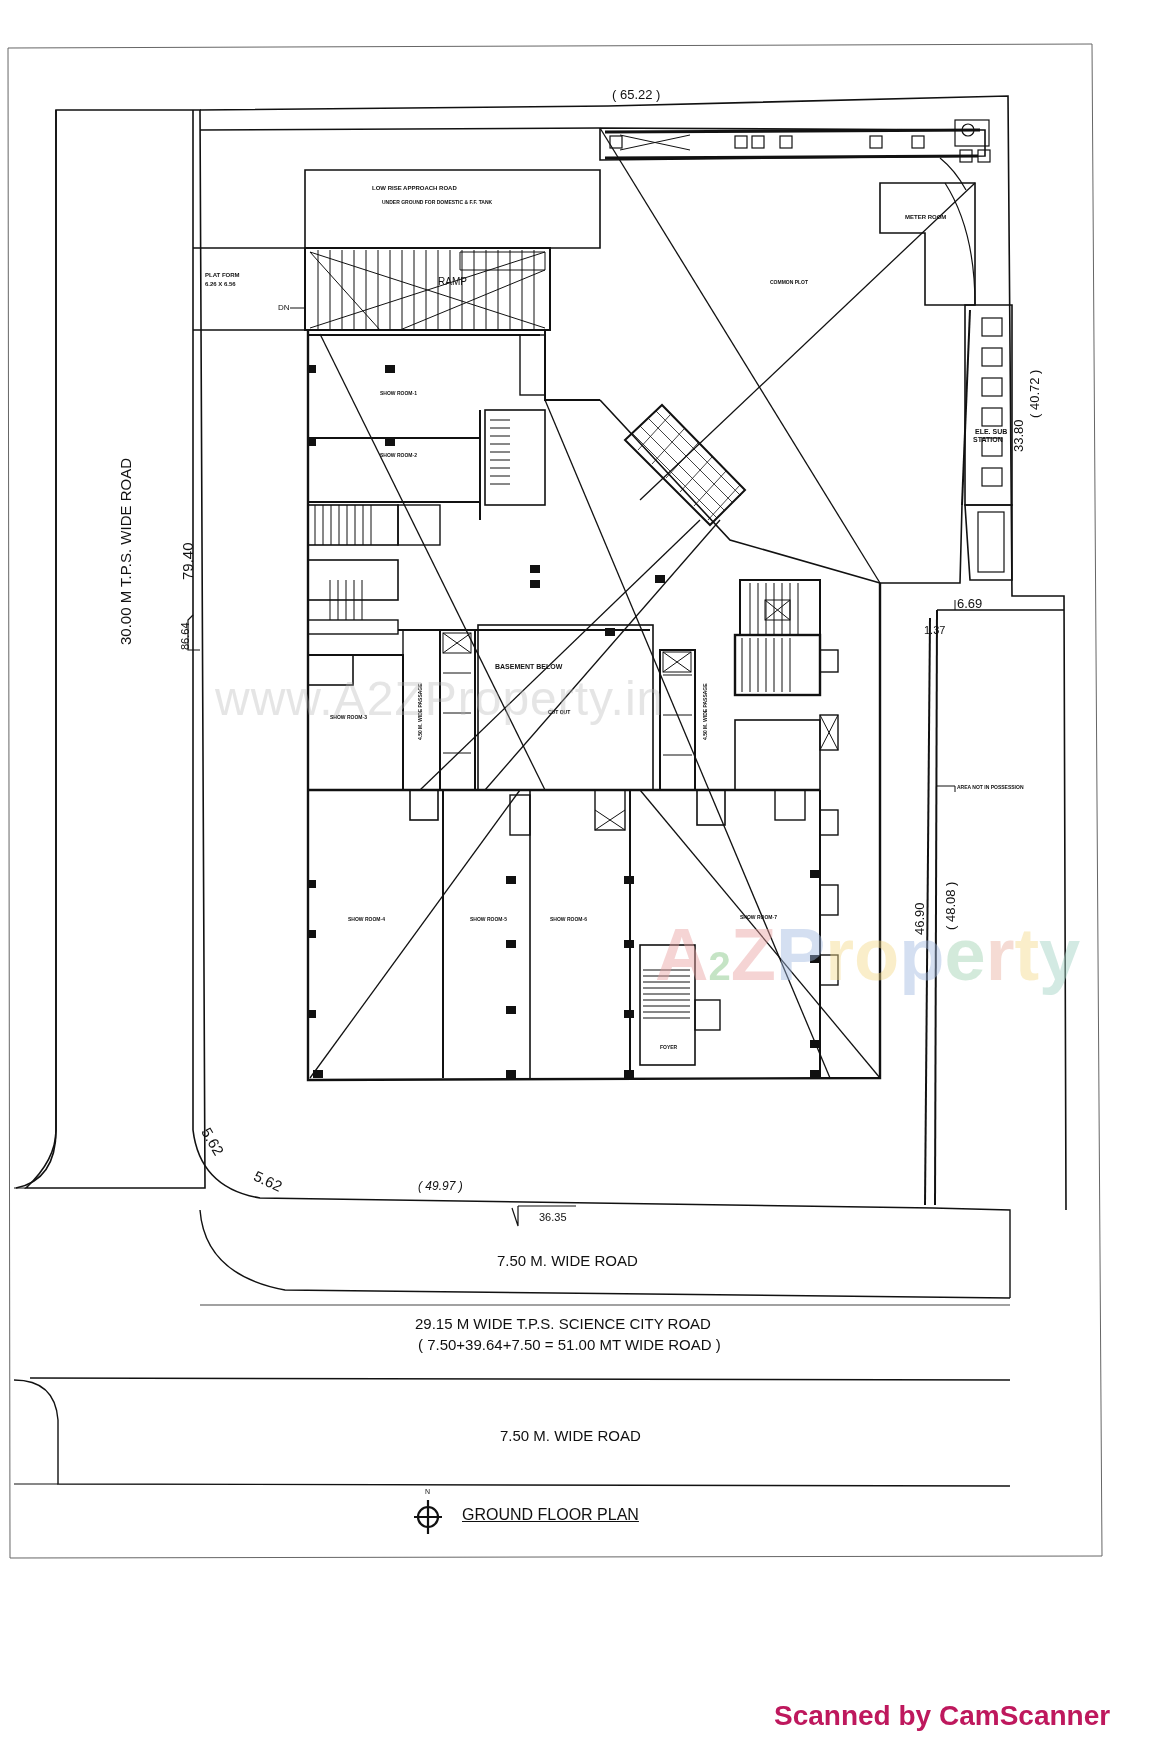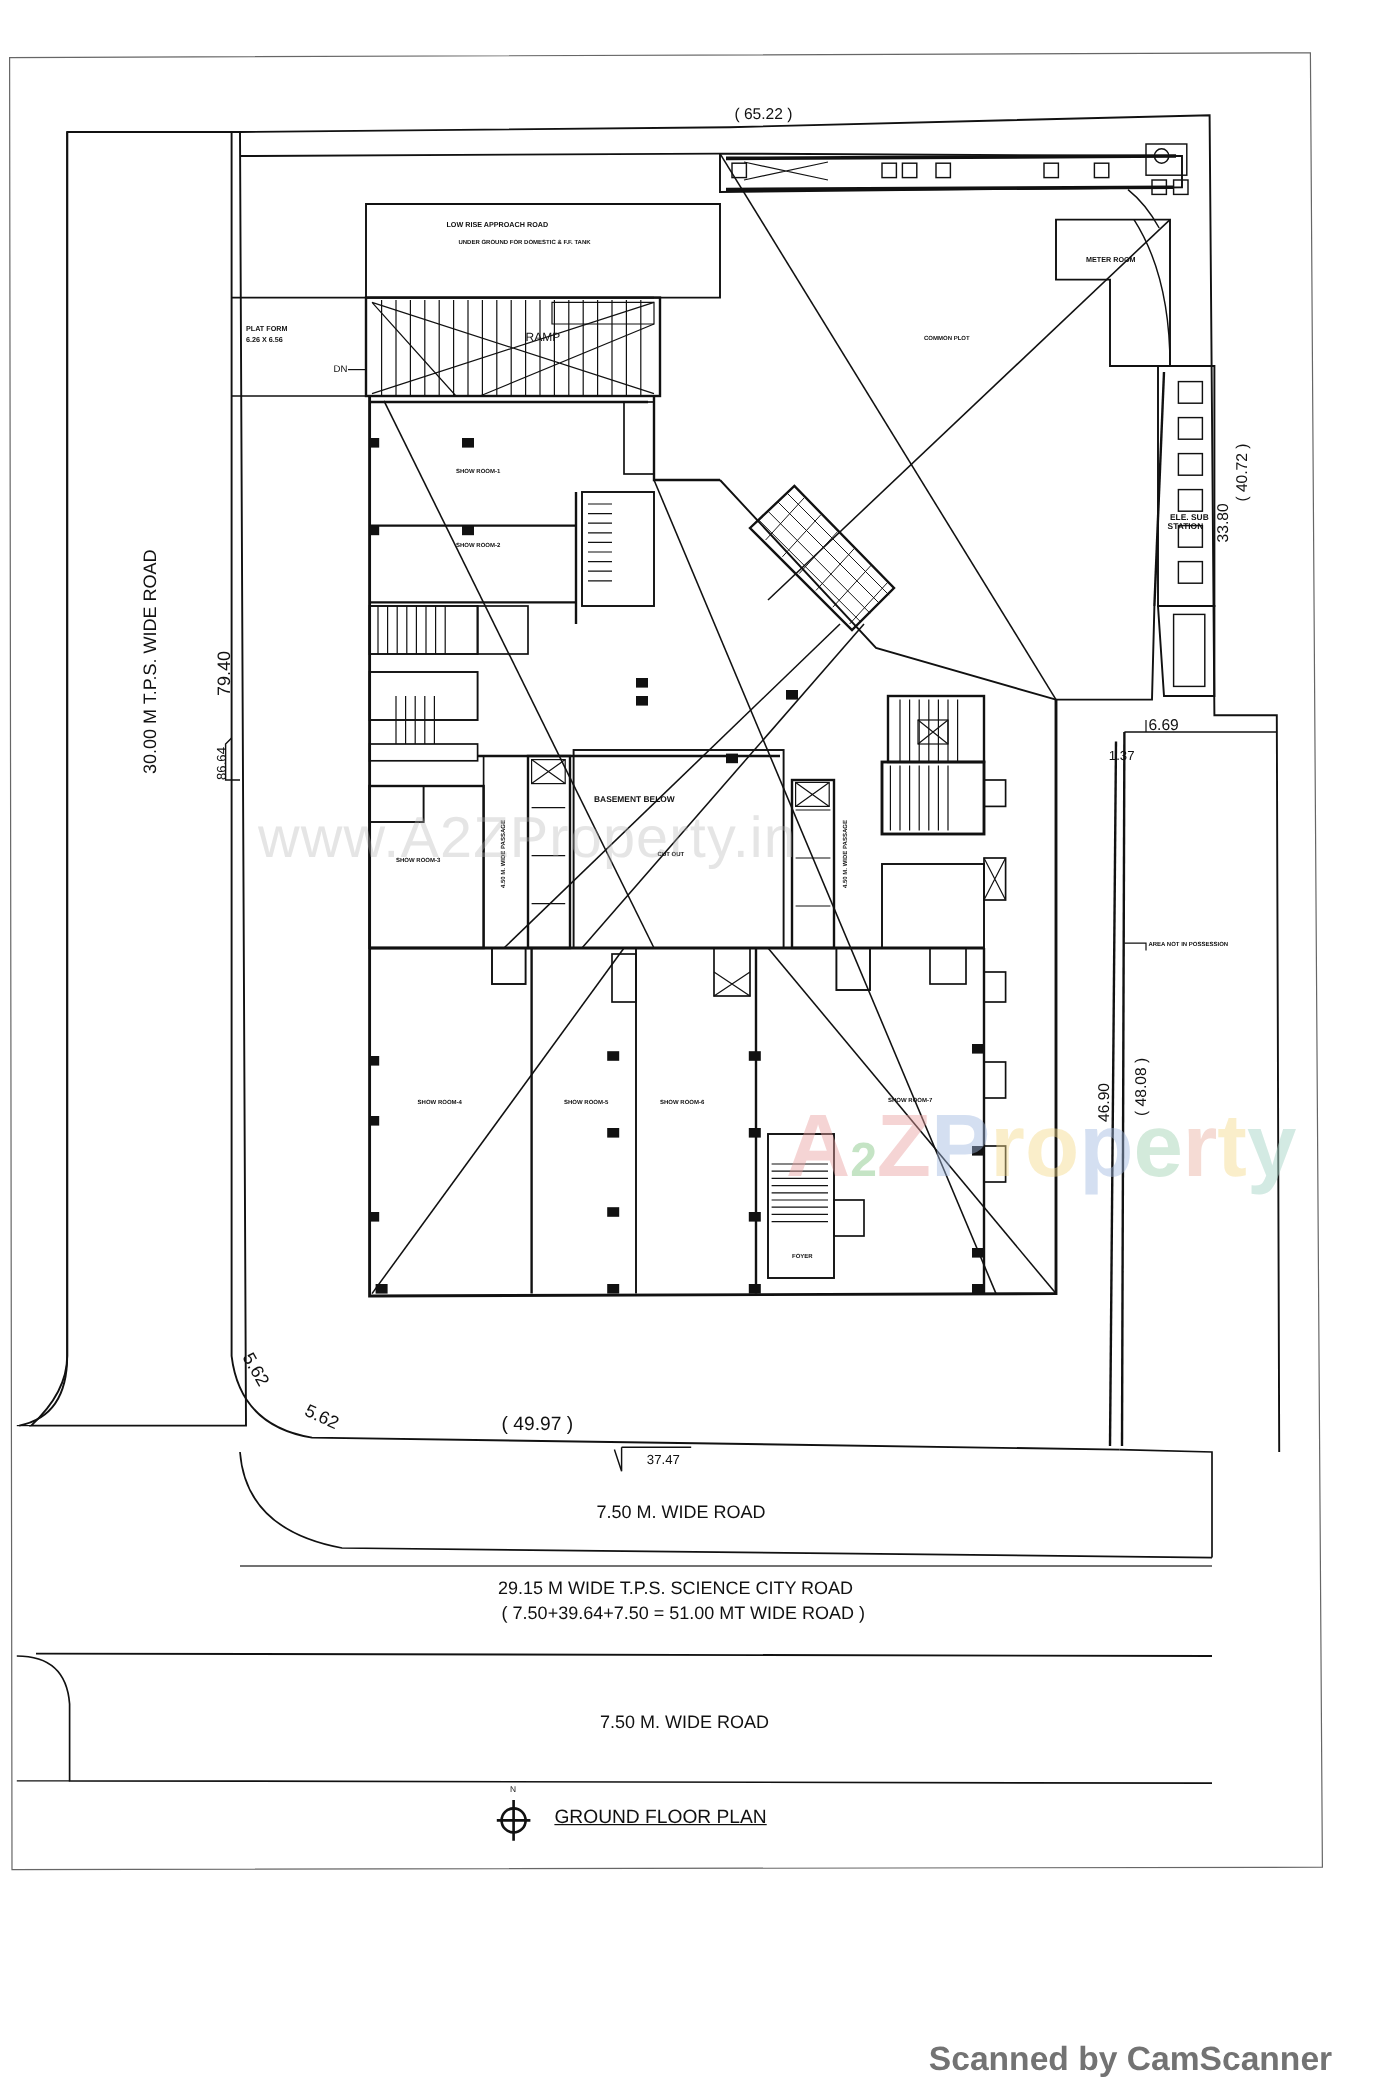--- a/index.html
+++ b/index.html
@@ -6,21 +6,21 @@
   body { width:1166px; height:1739px; position:relative; overflow:hidden;
          font-family:"Liberation Sans", sans-serif; color:#111; }
   svg.plan { position:absolute; left:0; top:0; }
   .lbl { position:absolute; white-space:nowrap; font-family:"Liberation Sans", sans-serif; color:#111; line-height:1; }
   .road { font-size:15px; transform-origin:left top; }
   .vert { transform:rotate(-90deg); transform-origin:left top; }
   .dim { font-size:13px; }
   .tiny { font-size:6px; font-weight:bold; }
   .wm1 { font-size:48px; color:rgba(180,180,180,0.35); font-weight:normal; letter-spacing:1px; }
   .wm2 { font-size:74px; font-weight:bold; }
-  .footer { font-size:28px; font-weight:bold; color:#737373; }
+  .footer { font-size:28px; font-weight:bold; color:#be185d; }
   .title { font-size:16px; text-decoration:underline; }
 </style>
 </head>
 <body>
 
 <svg class="plan" width="1166" height="1739" viewBox="0 0 1166 1739" xmlns="http://www.w3.org/2000/svg" fill="none" stroke="#111" stroke-width="1.6">
 
   <path d="M8 48 L1092 44 L1102 1556 L10 1558 Z" stroke="#666" stroke-width="1"></path>
 
   <path d="M56 110 L200 110 L205 1188 L26 1188 Q56 1160 56 1130 Z"></path>
@@ -232,22 +232,22 @@
 <div class="lbl vert" style="left:180px;top:580px;font-size:15px;">79.40</div>
 <div class="lbl vert" style="left:180px;top:650px;font-size:11px;">86.64</div>
 
 <div class="lbl vert" style="left:1028px;top:418px;font-size:13px;">( 40.72 )</div>
 <div class="lbl vert" style="left:1012px;top:452px;font-size:13px;">33.80</div>
 <div class="lbl dim" style="left:957px;top:597px;">6.69</div>
 <div class="lbl" style="left:924px;top:625px;font-size:11px;">1.37</div>
 <div class="lbl vert" style="left:913px;top:935px;font-size:13px;">46.90</div>
 <div class="lbl vert" style="left:944px;top:930px;font-size:13px;">( 48.08 )</div>
 
-<div class="lbl dim" style="left:418px;top:1180px;font-size:16px;">( 49.97 )</div>
-<div class="lbl" style="left:539px;top:1212px;font-size:11px;">37.47</div>
+<div class="lbl dim" style="left:418px;top:1180px;font-size:12px;font-style:italic;">( 49.97 )</div>
+<div class="lbl" style="left:539px;top:1212px;font-size:11px;">36.35</div>
 <div class="lbl" style="left:212px;top:1125px;font-size:15px;transform:rotate(60deg);transform-origin:left top;">5.62</div>
 <div class="lbl" style="left:258px;top:1168px;font-size:15px;transform:rotate(25deg);transform-origin:left top;">5.62</div>
 
 <div class="lbl tiny" style="left:205px;top:272px;">PLAT FORM</div>
 <div class="lbl tiny" style="left:205px;top:281px;">6.26 X 6.56</div>
 <div class="lbl" style="left:278px;top:304px;font-size:8px;">DN</div>
 <div class="lbl" style="left:438px;top:277px;font-size:10px;">RAMP</div>
 <div class="lbl tiny" style="left:372px;top:185px;">LOW RISE APPROACH ROAD</div>
 <div class="lbl tiny" style="left:382px;top:200px;font-size:5px;">UNDER GROUND FOR DOMESTIC &amp; F.F. TANK</div>
 <div class="lbl tiny" style="left:905px;top:214px;">METER ROOM</div>

